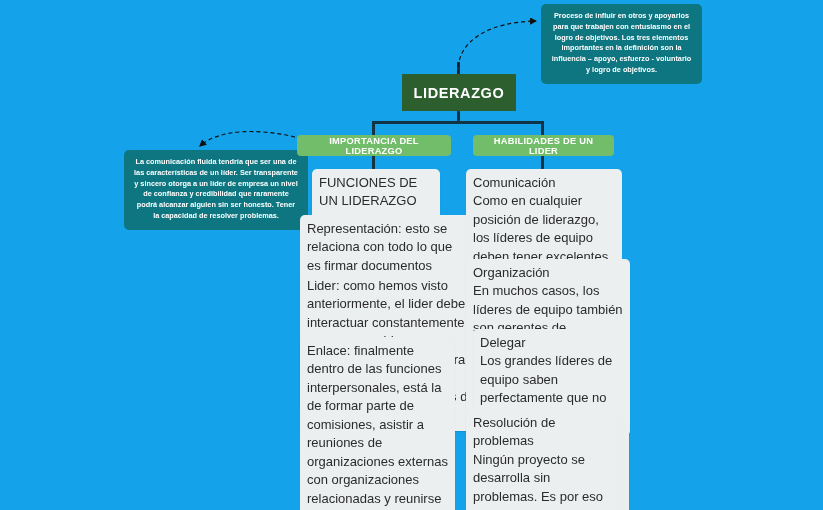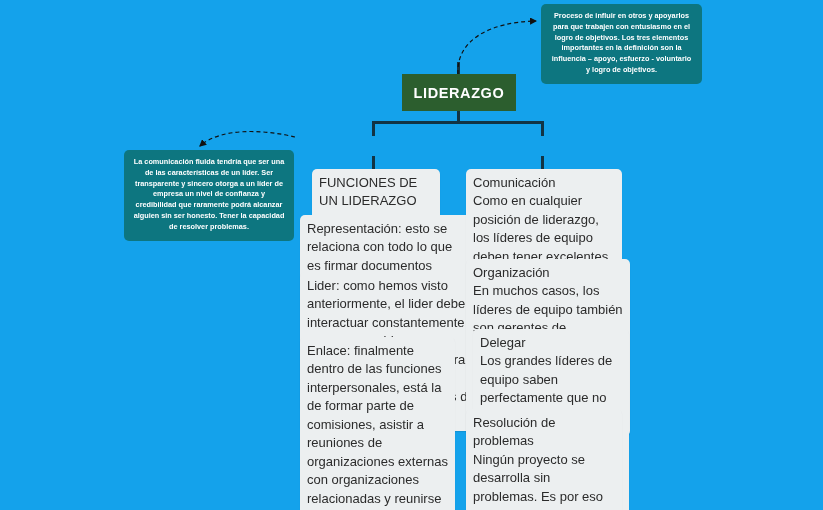--- a/index.html
+++ b/index.html
@@ -146,21 +146,21 @@
     font-weight: bold;
   }
   #note-definicion {
     left: 541px;
     top: 4px;
     width: 161px;
   }
   #note-comunicacion-fluida {
     left: 124px;
     top: 150px;
-    width: 170px;
+    width: 184px;
   }
 </style>
 </head>
 <body>
 
 <div id="canvas">
 
   <svg id="connector-layer" viewBox="0 0 823 510" width="823" height="510">
     <defs>
       <marker id="arrowhead" markerWidth="6" markerHeight="6" refX="5" refY="3" orient="auto">
@@ -191,21 +191,27 @@
   </div>
 
   <div class="node note-node" id="note-definicion">
     <span>Proceso de influir en otros y apoyarlos para que trabajen con entusiasmo en el logro de objetivos.  Los tres elementos importantes en la definición son la influencia – apoyo, esfuerzo  - voluntario y logro de objetivos.</span>
   </div>
 
   <div class="node note-node" id="note-comunicacion-fluida">
     <span>La comunicación fluida tendría que ser una de las características de un líder. Ser transparente y sincero otorga a un líder de empresa un nivel de confianza y credibilidad que raramente podrá alcanzar alguien sin ser honesto. Tener la capacidad de resolver problemas.</span>
   </div>
 
-
+  <div class="node branch-node" id="branch-importancia">
+    <span>IMPORTANCIA DEL LIDERAZGO</span>
+  </div>
+
+  <div class="node branch-node" id="branch-habilidades">
+    <span>HABILIDADES DE UN LIDER</span>
+  </div>
 
   <div class="node leaf-node" id="leaf-funciones">
     <span class="leaf-title">FUNCIONES DE UN LIDERAZGO ADMINISTRATIVO</span>
   </div>
 
   <div class="node leaf-node" id="leaf-representacion">
     <span class="leaf-body"> Representación: esto se relaciona con todo lo que es firmar documentos importantes, recibir a clientes clave, asistir a eventos  en donde su presencia es importante y presidir reuniones y ceremonias  propias de su organización.</span>
   </div>
 
   <div class="node leaf-node" id="leaf-lider">

